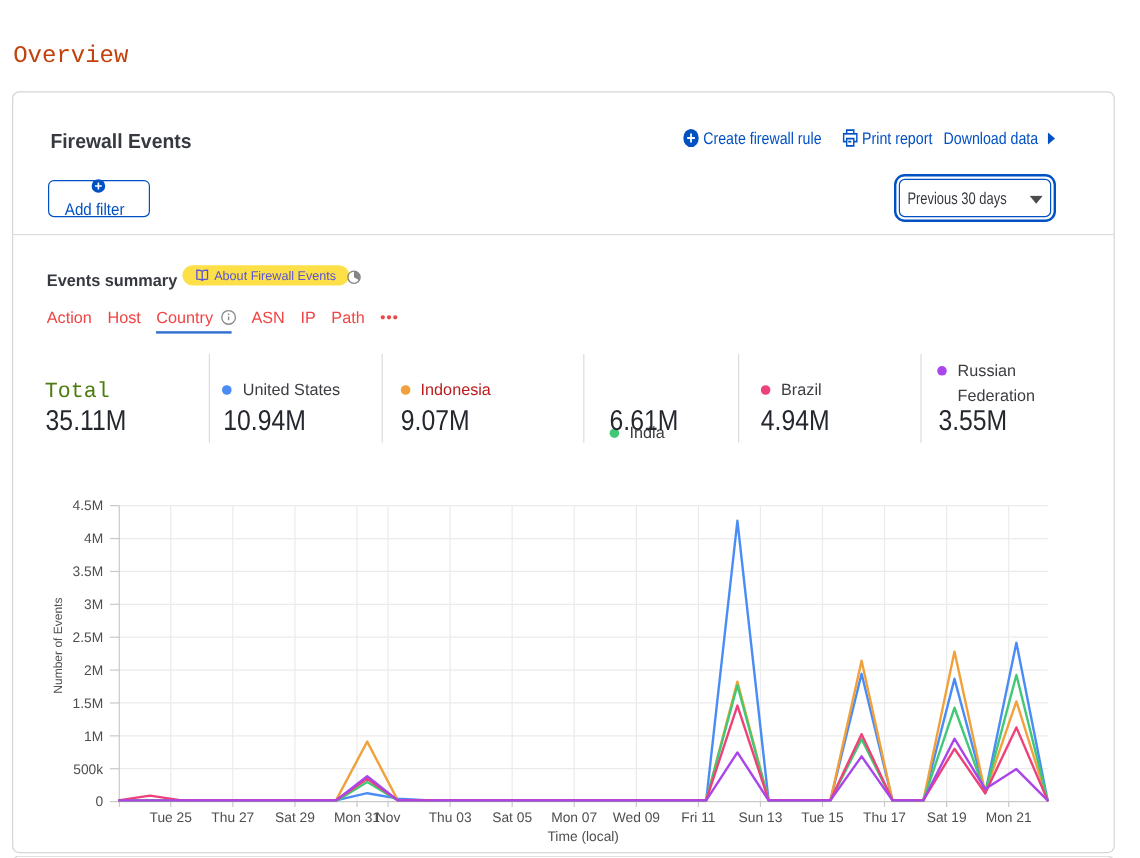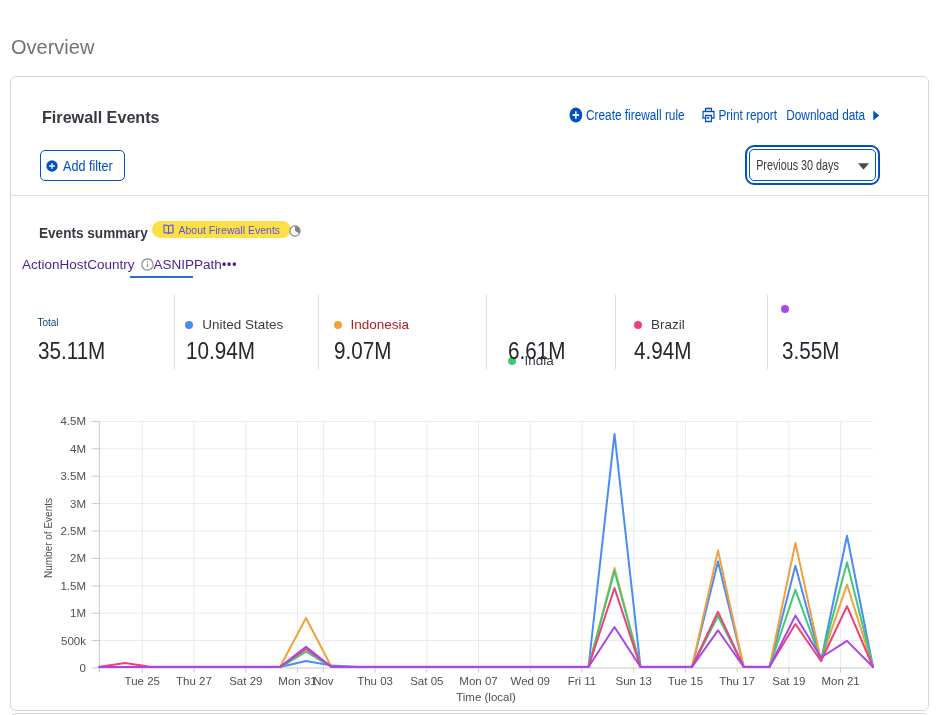--- a/index.html
+++ b/index.html
@@ -4,21 +4,21 @@
 <style>
 * { margin:0; padding:0; box-sizing:border-box; }
 html,body { width:950px; height:715px; background:#fff; font-family:"Liberation Sans", sans-serif; }
 #page { position:relative; width:950px; height:715px; overflow:hidden; background:#fff; }
 .abs { position:absolute; }
 </style>
 </head>
 <body>
 <div id="page">
 
-  <div class="abs" style="left:11px; top:36px; font-size:20px; color:#737373;">Overview</div>
+  <div class="abs" style="left:11px; top:36px; font-size:20px; color:#c2410c;font-family:Liberation Mono, monospace;">Overview</div>
 
   <div class="abs" style="left:9.5px; top:76px; width:919.5px; height:634.5px; border:1px solid #d6d6d6; border-radius:6px;"></div>
 
   <div class="abs" style="left:9.5px; top:713px; width:919.5px; height:10px; border:1px solid #d6d6d6; border-radius:6px 6px 0 0; border-bottom:none;"></div>
 
   <div class="abs" style="left:41.5px; top:108px; font-size:17px; font-weight:bold; color:#36393f; transform:scaleX(0.95); transform-origin:left center;">Firewall Events</div>
 
   <div class="abs" style="right:70px; top:107px; display:flex; align-items:center; font-size:14px; color:#0051c3; gap:4px; transform:scaleX(0.845); transform-origin:right center; white-space:nowrap;">
     <svg width="16" height="16" viewBox="0 0 16 16" style="display:block; flex:none;">
         <circle cx="8" cy="8" r="7.6" fill="#0051c3"></circle>
@@ -34,21 +34,21 @@
     </svg>
     <span>Print report</span>
     <span style="width:3px; flex:none;"></span>
     <span>Download data</span>
     <span style="width:1px; flex:none;"></span>
     <svg width="9" height="11" viewBox="0 0 9 11" style="display:block; flex:none;">
         <path d="M1 0.5 8 5.5 1 10.5z" fill="#0051c3"></path>
       </svg>
   </div>
 
-  <div class="abs" style="left:39.5px; top:150px; width:85px; height:31px; border:1px solid #0051c3; border-radius:5px; display:flex; align-items:center; justify-content:center; gap:5px; color:#0051c3; font-size:14px;">
+  <div class="abs" style="left:39.5px; top:150px; width:85px; height:31px; border:1px solid #0051c3; border-radius:5px; display:flex; align-items:center; justify-content:center; gap:5px; color:#0051c3; font-size:14px;flex-direction:column;">
     <svg width="12" height="12" viewBox="0 0 16 16" style="display:block; flex:none;">
         <circle cx="8" cy="8" r="7.6" fill="#0051c3"></circle>
         <path d="M8 4.2v7.6M4.2 8h7.6" stroke="#fff" stroke-width="1.8"></path>
       </svg>
     <span style="transform:scaleX(0.9); transform-origin:left center; white-space:nowrap;">Add filter</span>
   </div>
 
   <div class="abs" style="left:749px; top:149px; width:127px; height:32px; border:1.5px solid #0051c3; border-radius:5px; outline:2.5px solid #0051c3; outline-offset:2px; display:flex; align-items:center; color:#36393f; font-size:14px;">
     <span style="padding-left:8px; transform:scaleX(0.77); transform-origin:left center; white-space:nowrap;">Previous 30 days</span>
     <svg width="11" height="7" viewBox="0 0 10 6" style="position:absolute; right:6px; top:13px;">
@@ -63,21 +63,21 @@
     <svg width="11" height="11" viewBox="0 0 16 16" fill="none" stroke="#5a54d8" stroke-width="1.6" style="display:block; flex:none;">
         <path d="M8 3C6.5 1.7 4.5 1.5 1.5 1.5v11C4.5 12.5 6.5 12.7 8 14c1.5-1.3 3.5-1.5 6.5-1.5v-11C11.5 1.5 9.5 1.7 8 3zM8 3v11"></path>
       </svg>
     <span style="font-size:10.5px; color:#5a54d8; white-space:nowrap;">About Firewall Events</span>
   </div>
   <svg class="abs" style="left:289px; top:224.5px;" width="12" height="12" viewBox="0 0 16 16">
       <circle cx="8" cy="8" r="6.8" fill="none" stroke="#858585" stroke-width="1.5"></circle>
       <path d="M8 8V1.4A6.6 6.6 0 0 1 13.7 11.3z" fill="#858585"></path>
     </svg>
 
-  <div class="abs" style="left:22px; top:256.5px; display:flex; font-size:13.5px; color:#4c1d95; align-items:center;">
+  <div class="abs" style="left:39px; top:256.5px; display:flex; gap:13px; font-size:13.5px; color:#ef4444; align-items:center;">
     <span>Action</span>
       <span>Host</span>
     <span style="display:flex; align-items:center; gap:6px;">Country
       <svg width="13" height="13" viewBox="0 0 16 16" style="display:block; flex:none;">
           <circle cx="8" cy="8" r="7" fill="none" stroke="#8a8a8a" stroke-width="1.4"></circle>
           <path d="M8 7v4" stroke="#8a8a8a" stroke-width="1.4"></path>
           <circle cx="8" cy="4.8" r="0.9" fill="#8a8a8a"></circle>
         </svg>
     </span>
     <span>ASN</span>
@@ -86,37 +86,38 @@
     <span style="letter-spacing:1px; font-weight:bold; font-size:12px;">•••</span>
   </div>
   <div class="abs" style="left:129.5px; top:276px; width:63px; height:2px; background:#2f6fd0;"></div>
 
   <div class="abs" style="left:173.5px; top:295px; width:1px; height:74px; background:#ddd;"></div>
   <div class="abs" style="left:318px;   top:295px; width:1px; height:74px; background:#ddd;"></div>
   <div class="abs" style="left:485.8px; top:295px; width:1px; height:74px; background:#ddd;"></div>
   <div class="abs" style="left:614.7px; top:295px; width:1px; height:74px; background:#ddd;"></div>
   <div class="abs" style="left:766.9px; top:295px; width:1px; height:74px; background:#ddd;"></div>
 
-  <div class="abs" style="left:37.4px; top:317px; font-size:10px; color:#0c4a6e;">Total</div>
+  <div class="abs" style="left:37.4px; top:317px; font-size:18px; color:#4d7c0f;font-family:Liberation Mono, monospace;">Total</div>
   <div class="abs" style="left:38px; top:336.5px; font-size:24px; color:#24282e; transform:scaleX(0.86); transform-origin:left center;">35.11M</div>
 
   <div class="abs" style="left:185.3px; top:317px; display:flex; align-items:center; gap:9px; font-size:13.5px; color:#3c3c41;justify-content:flex-end;"><span style="width:8px;height:8px;border-radius:50%;background:#4a8cf5;"></span>United States</div>
   <div class="abs" style="left:186px; top:336.5px; font-size:24px; color:#24282e; transform:scaleX(0.86); transform-origin:left center;">10.94M</div>
 
   <div class="abs" style="left:333.5px; top:317px; display:flex; align-items:center; gap:9px; font-size:13.5px; color:#b91c1c;"><span style="width:8px;height:8px;border-radius:50%;background:#f1a13b;"></span>Indonesia</div>
   <div class="abs" style="left:334px; top:336.5px; font-size:24px; color:#24282e; transform:scaleX(0.86); transform-origin:left center;">9.07M</div>
 
   <div class="abs" style="left:507.6px; top:317px; display:flex; align-items:center; gap:9px; font-size:13.5px; color:#3c3c41;margin-top:36px;"><span style="width:8px;height:8px;border-radius:50%;background:#41c876;"></span>India</div>
   <div class="abs" style="left:508px; top:336.5px; font-size:24px; color:#24282e; transform:scaleX(0.86); transform-origin:left center;">6.61M</div>
 
   <div class="abs" style="left:633.9px; top:317px; display:flex; align-items:center; gap:9px; font-size:13.5px; color:#3c3c41;text-align:center;"><span style="width:8px;height:8px;border-radius:50%;background:#ee4179;"></span>Brazil</div>
   <div class="abs" style="left:634px; top:336.5px; font-size:24px; color:#24282e; transform:scaleX(0.86); transform-origin:left center;">4.94M</div>
 
   <div class="abs" style="left:781px; top:298px; display:flex; gap:9px; font-size:13.5px; color:#3c3c41; line-height:21px;">
       <span style="width:8px;height:8px;border-radius:50%;background:#a945ea; margin-top:7px; flex:none;"></span>
+      <span style="width:72px;">Russian Federation</span>
     </div>
   <div class="abs" style="left:781.5px; top:336.5px; font-size:24px; color:#24282e; transform:scaleX(0.86); transform-origin:left center;">3.55M</div>
 
   <svg class="abs" style="left:0; top:400px;" width="950" height="310" viewBox="0 400 950 310">
 
     <g stroke="#ebebeb" stroke-width="1">
       <line x1="99.4" y1="421.4" x2="873" y2="421.4"></line>
       <line x1="99.4" y1="448.8" x2="873" y2="448.8"></line>
       <line x1="99.4" y1="476.2" x2="873" y2="476.2"></line>
       <line x1="99.4" y1="503.6" x2="873" y2="503.6"></line>

